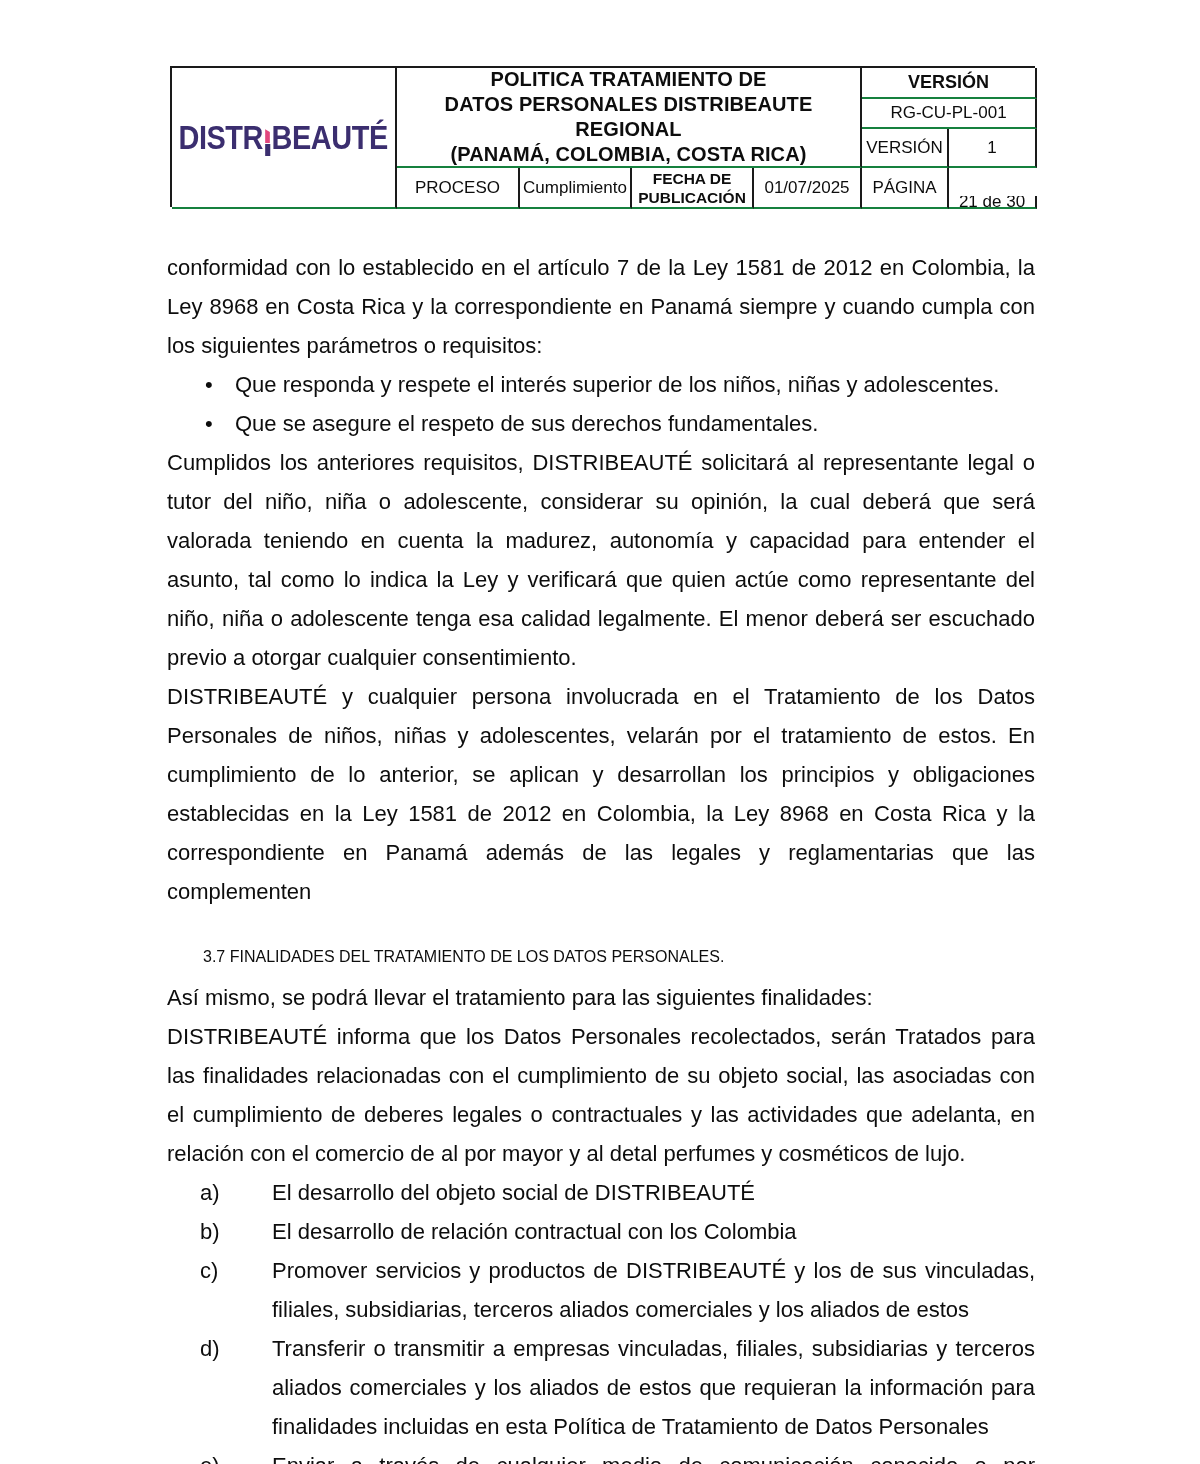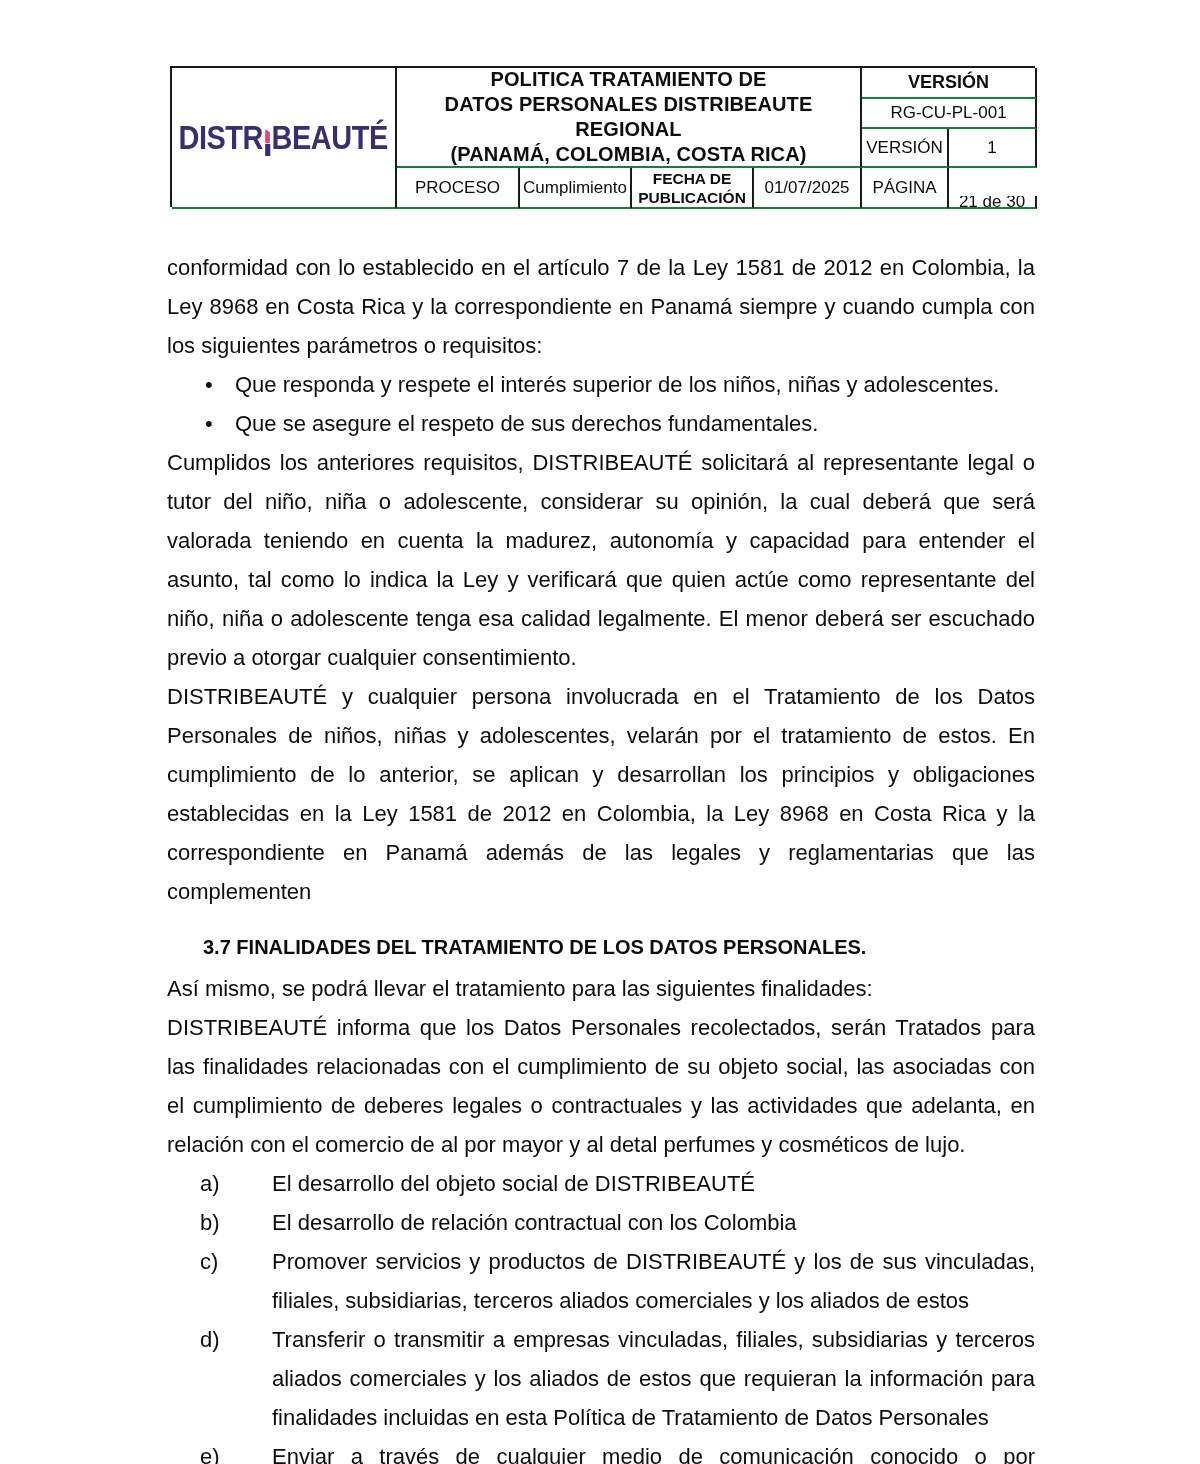--- a/index.html
+++ b/index.html
@@ -114,23 +114,23 @@
     align-items: flex-start;
   }
   .bullet-marker {
     flex: 0 0 30px;
     margin-left: 38px;
     text-align: left;
   }
   .bullet-text { flex: 1; text-align: justify; }
 
   .section-heading {
-    font-weight: bold;
-    margin: 17px 0 2px 36px;
-    font-size: 20px;
+    font-weight: normal;
+    margin: 26px 0 2px 36px;
+    font-size: 16px;
     text-align: left;
   }
 
   .letter-item {
     display: flex;
     align-items: flex-start;
   }
   .letter-marker {
     flex: 0 0 72px;
     margin-left: 33px;

